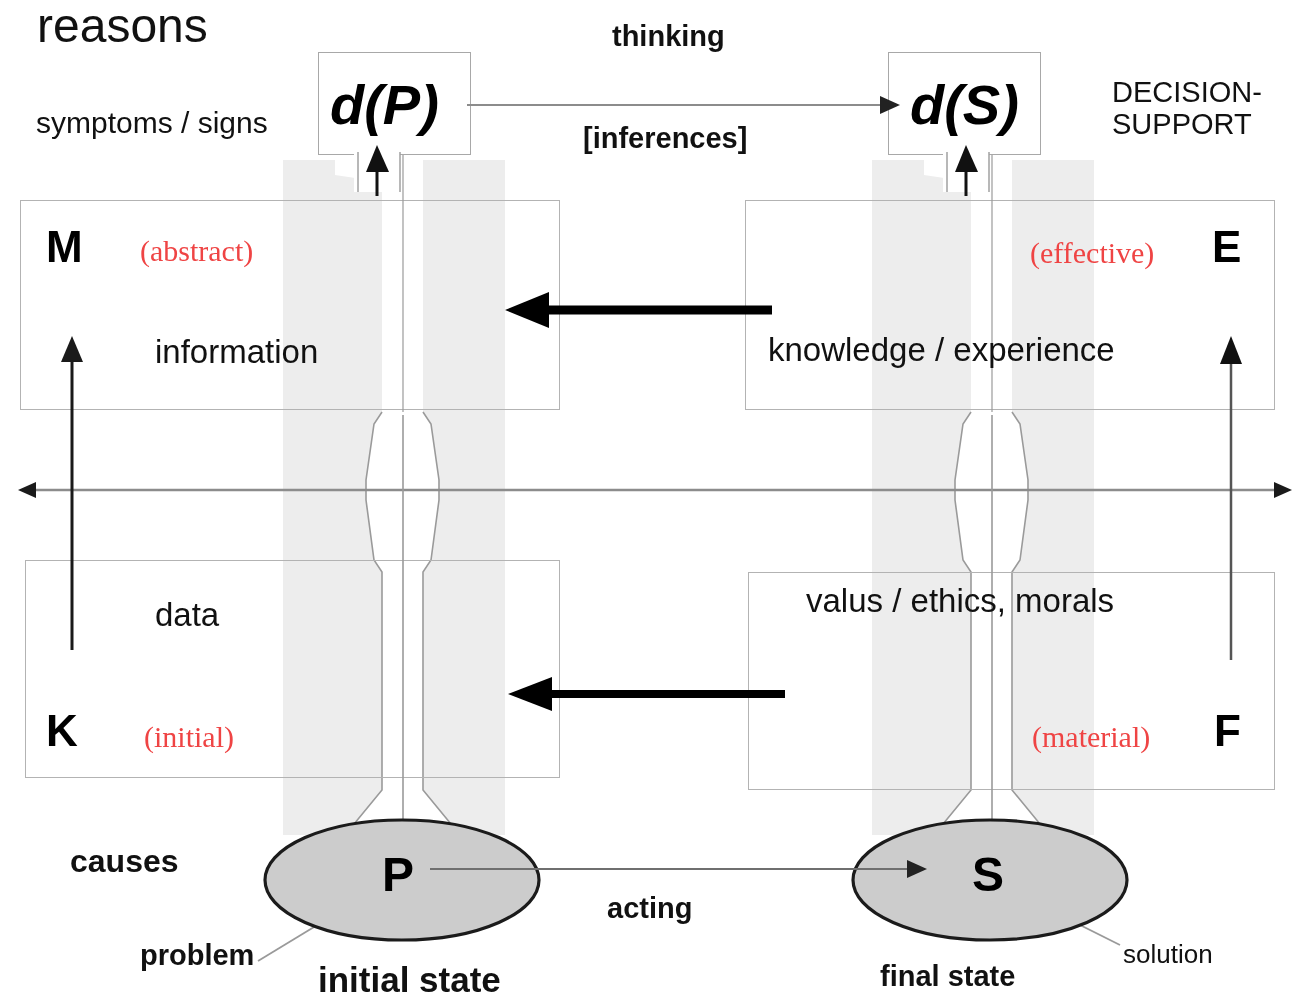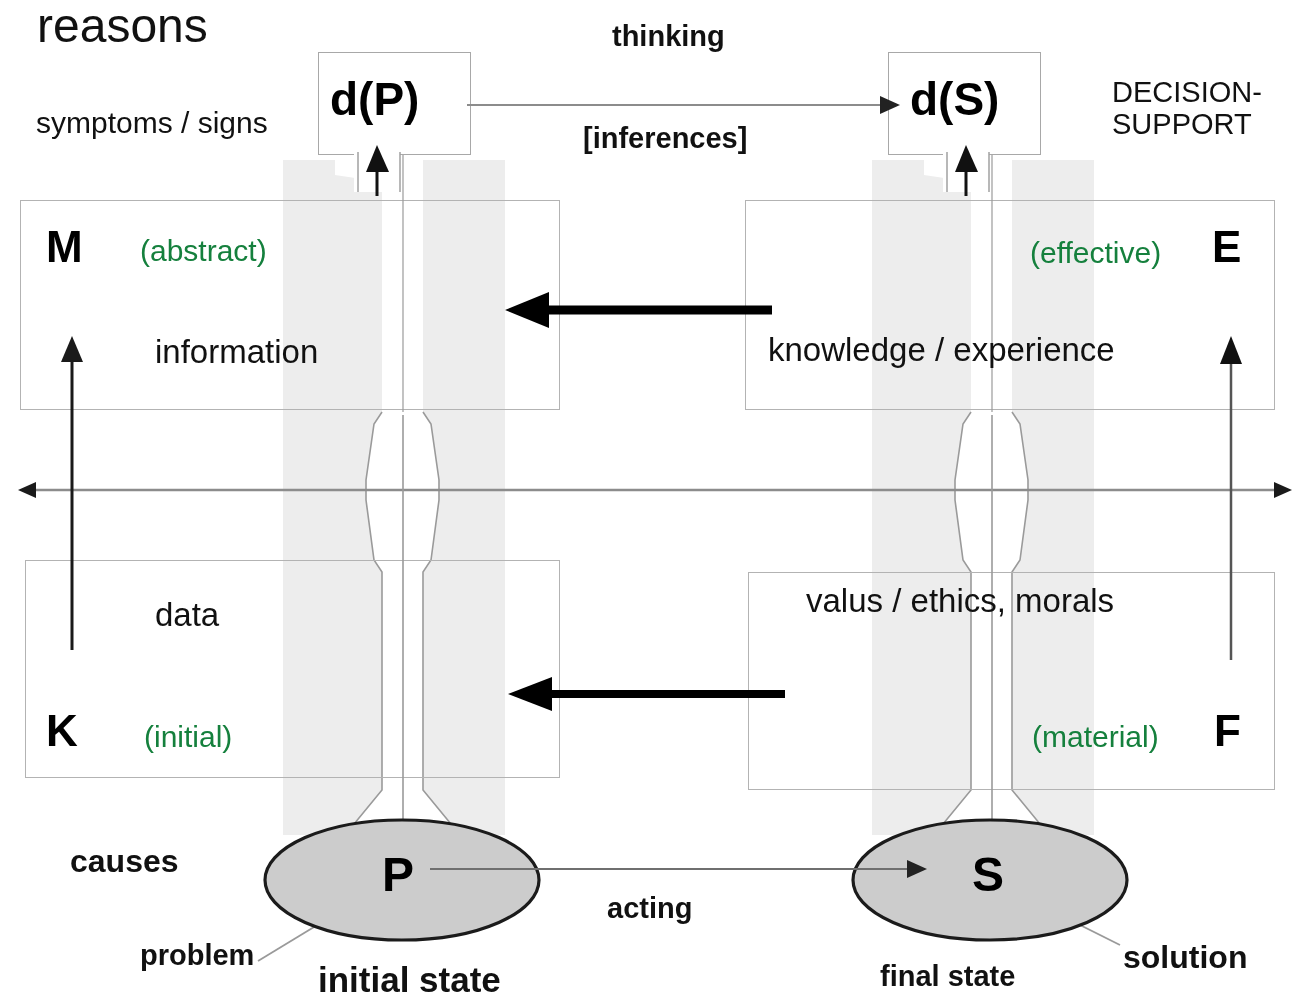--- a/index.html
+++ b/index.html
@@ -3,24 +3,24 @@
 <meta charset="utf-8">
 <style>
   html,body{margin:0;padding:0;background:#fff;}
   body{font-family:"Liberation Sans",sans-serif;}
   #stage{position:relative;width:1295px;height:1002px;background:#ffffff;overflow:hidden;}
   #stage svg.layer{position:absolute;left:0;top:0;width:1295px;height:1002px;pointer-events:none;}
   .lbl{position:absolute;white-space:nowrap;color:#111;line-height:1;}
   .bx{position:absolute;border:1px solid #b3b3b3;background:transparent;box-sizing:border-box;}
   .dbx{position:absolute;border:1px solid #a8a8a8;background:#fff;box-sizing:border-box;}
   .dtxt{position:absolute;font-weight:bold;color:#000;}
-  .cap-big{font-size:46px;}
+  .cap-big{font-size:56px;font-style:italic;}
   .corner{font-size:44px;font-weight:bold;color:#000;}
   .inner{font-size:33px;color:#111;}
-  .paren{font-size:28px;color:#15803d;}
+  .paren{font-size:28px;color:#ef4444;font-family:Liberation Serif, serif;}
   .node-letter{position:absolute;font-size:48px;font-weight:bold;color:#000;}
 </style>
 </head>
 <body>
 
 <div id="stage">
 
   <svg class="layer" viewBox="0 0 1295 1002">
 
     <rect x="283" y="160" width="222" height="675" fill="#ededed"></rect>
@@ -136,15 +136,15 @@
   <div class="lbl" style="left:70px;top:845px;font-size:32px;font-weight:bold;">causes</div>
 
   <div class="lbl" style="left:607px;top:894px;font-size:29px;font-weight:bold;">acting</div>
 
   <div class="node-letter" style="left:382px;top:847px;">P</div>
   <div class="node-letter" style="left:972px;top:847px;">S</div>
 
   <div class="lbl" style="left:140px;top:941px;font-size:29px;font-weight:bold;">problem</div>
   <div class="lbl" style="left:318px;top:962px;font-size:35px;font-weight:bold;">initial state</div>
   <div class="lbl" style="left:880px;top:962px;font-size:29px;font-weight:bold;">final state</div>
-  <div class="lbl" style="left:1123px;top:941px;font-size:32px;font-weight:bold;">solution</div>
+  <div class="lbl" style="left:1123px;top:941px;font-size:26px;font-weight:normal;">solution</div>
 
 </div>
 
 </body></html>

